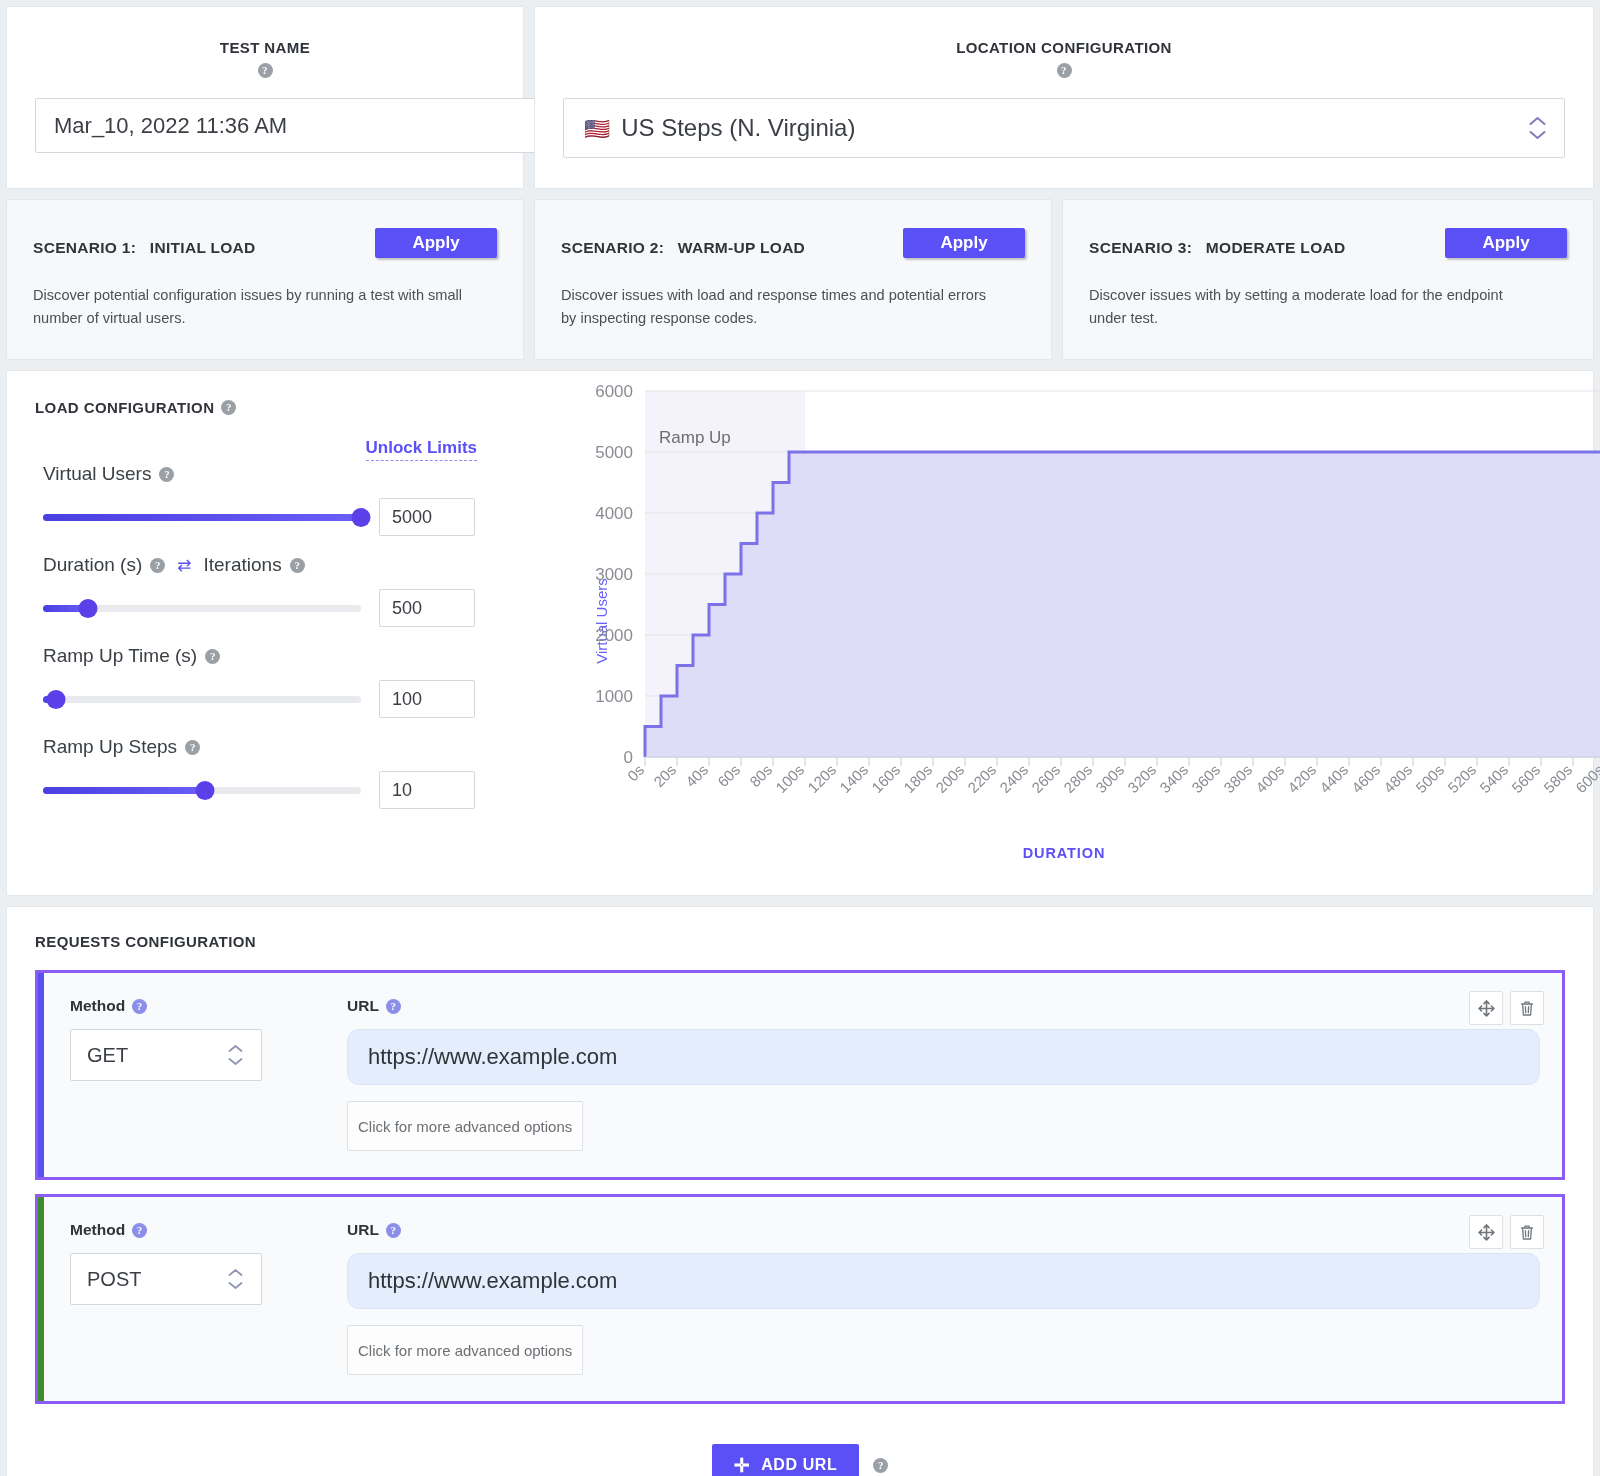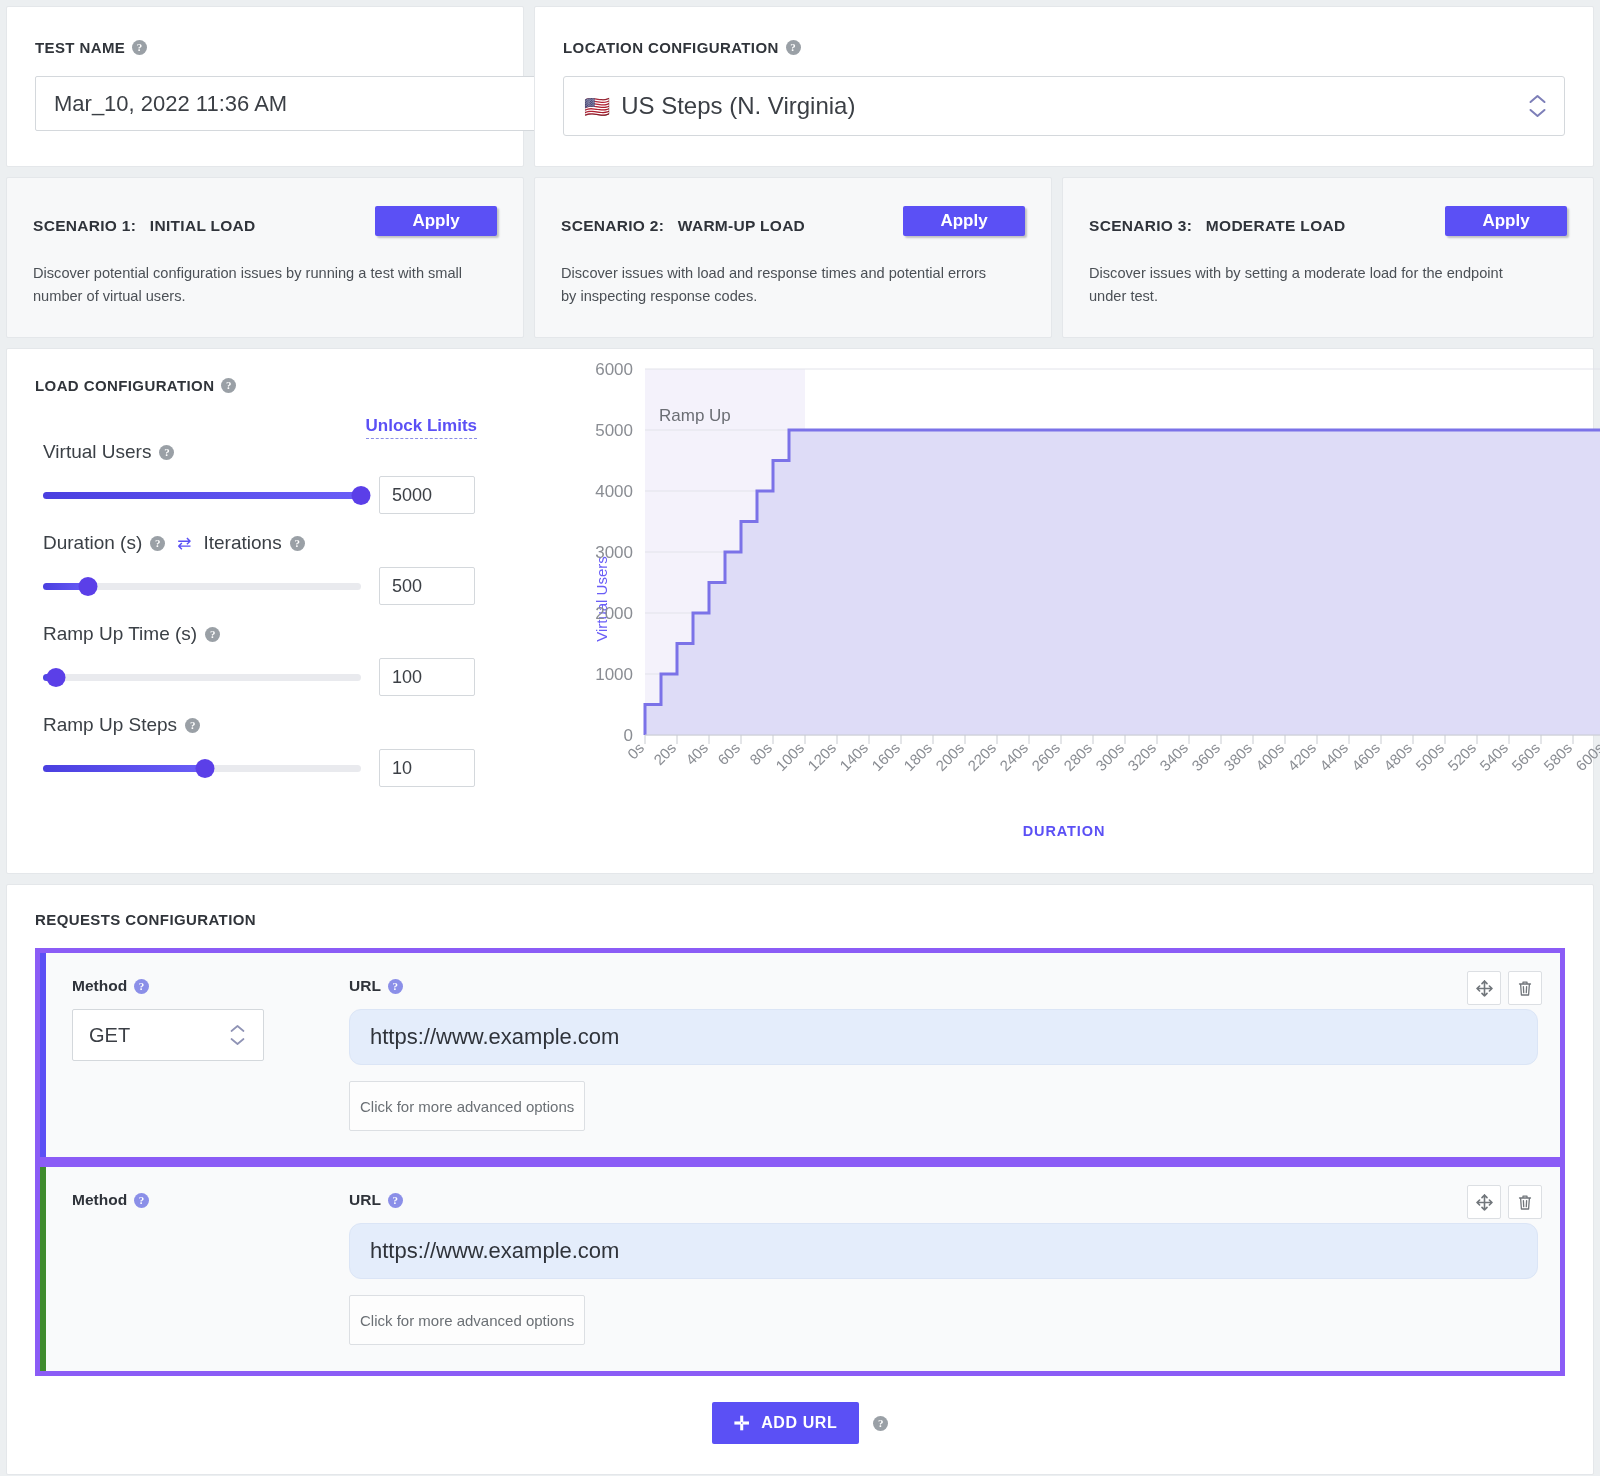--- a/index.html
+++ b/index.html
@@ -22,20 +22,21 @@
 
   
   .card-testname { width: 518px; padding: 32px 28px 30px 28px; }
   .card-location { flex: 1; padding: 32px 28px 30px 28px; }
 
   .field-label {
     font-size: 15px; font-weight: bold; letter-spacing: .4px;
     color: #30343a; text-transform: uppercase;
     display: flex; align-items: center; gap: 7px;
     margin-bottom: 20px;
+    flex-direction: column;
   }
 
   .help {
     display: inline-flex; align-items: center; justify-content: center;
     width: 15px; height: 15px; border-radius: 50%;
     background: #9aa0a6; color: #fff;
     font-size: 11px; font-weight: bold; line-height: 1;
     font-family: "Liberation Serif", serif;
     cursor: pointer; flex: none;
   }
@@ -153,22 +154,22 @@
     color: #5b50f5; font-size: 14.5px; font-weight: bold; letter-spacing: .9px;
   }
 
   
   .card-req { padding: 26px 28px 0 28px; margin-bottom: 0; }
   .req-title {
     font-size: 15px; font-weight: bold; color: #30343a;
     letter-spacing: .4px; text-transform: uppercase; margin-bottom: 20px;
   }
   .req-row {
-    position: relative; background: #f9fafb; border: 5px solid #8b5cf6;
-    padding: 24px 22px 26px 32px; min-height: 198px;
+    position: relative; background: #f9fafb; border: 3px solid #8b5cf6;
+    margin-bottom: 14px; padding: 24px 22px 26px 32px; min-height: 198px;
   }
   .accent {
     position: absolute; left: 0; top: 0; bottom: 0; width: 6px;
   }
   .req-grid { display: flex; gap: 32px; }
   .req-method { width: 245px; }
   .req-url { flex: 1; }
   .sub-label {
     font-size: 15.5px; font-weight: bold; color: #2f333a;
     display: flex; align-items: center; gap: 7px; margin-bottom: 14px;
@@ -507,20 +508,31 @@
               <path d="M2.5 4 L13.5 4 M6 4 L6 2.2 L10 2.2 L10 4 M3.6 4 L4.4 15 L11.6 15 L12.4 4 M6.4 6.6 L6.7 12.6 M9.6 6.6 L9.3 12.6" stroke="#71767b" stroke-width="1.3" fill="none" stroke-linecap="round" stroke-linejoin="round"></path>
             </svg>
         </div>
       </div>
       <div class="req-grid">
         <div class="req-method">
           <div class="sub-label">
             <span>Method</span>
             <span class="help violet">?</span>
           </div>
+          <div class="method-select">
+            <span>POST</span>
+            <span class="spinner">
+              <svg width="15" height="8" viewBox="0 0 15 8">
+                  <path d="M1.5 6.5 L7.5 1.5 L13.5 6.5" stroke="#8f93b5" stroke-width="1.7" fill="none" stroke-linecap="round" stroke-linejoin="round"></path>
+                </svg>
+              <svg width="15" height="8" viewBox="0 0 15 8">
+                  <path d="M1.5 1.5 L7.5 6.5 L13.5 1.5" stroke="#8f93b5" stroke-width="1.7" fill="none" stroke-linecap="round" stroke-linejoin="round"></path>
+                </svg>
+            </span>
+          </div>
         </div>
         <div class="req-url">
           <div class="sub-label">
             <span>URL</span>
             <span class="help violet">?</span>
           </div>
           <div class="url-input">https://www.example.com</div>
           <div class="adv-btn">Click for more advanced options</div>
         </div>
       </div>

